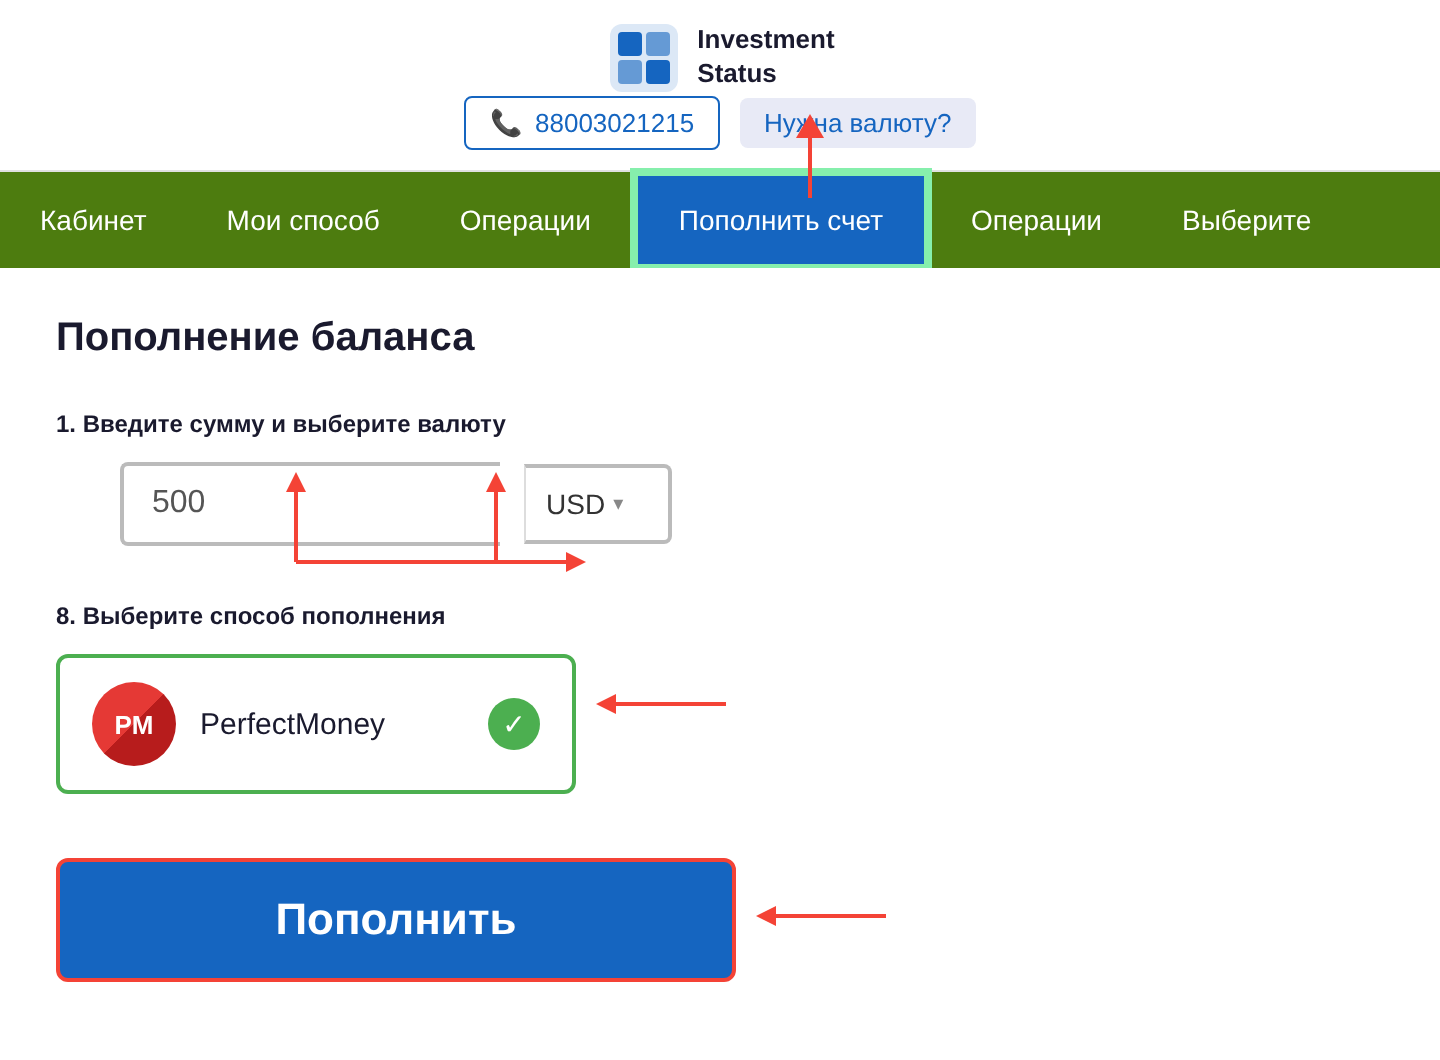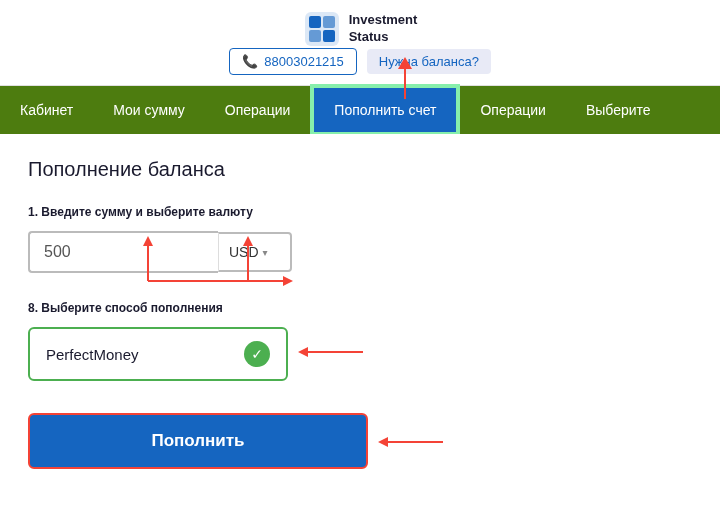--- a/index.html
+++ b/index.html
@@ -86,39 +86,40 @@
     
     .main {
       background: #fff;
       padding: 24px 28px;
       min-height: 400px;
       position: relative;
     }
 
     .page-title {
       font-size: 20px;
-      font-weight: normal;
+      font-weight: bold;
       color: #1a1a2e;
       margin-bottom: 24px;
     }
 
     .section-label {
       font-size: 12px;
       font-weight: bold;
       color: #1a1a2e;
       margin-bottom: 12px;
     }
 
     
     .amount-row {
       display: flex;
       align-items: center;
-      gap: 0;
+      gap: 12px;
       margin-bottom: 8px;
       width: 280px;
+      margin-left: 32px;
     }
     .amount-input {
       border: 2px solid #bbb;
       border-right: none;
       border-radius: 4px 0 0 4px;
       padding: 10px 14px;
       font-size: 16px;
       color: #555;
       width: 190px;
       outline: none;
@@ -189,21 +190,21 @@
     .submit-area {
       margin-top: 32px;
     }
     .submit-btn {
       background: #1565c0;
       color: #fff;
       border: 2px solid #f44336;
       border-radius: 6px;
       padding: 16px 0;
       width: 340px;
-      font-size: 17px;
+      font-size: 22px;
       font-weight: bold;
       cursor: pointer;
       text-align: center;
       display: block;
     }
 
     
     .nav-arrow-container {
       position: absolute;
       top: 57px;
@@ -246,27 +247,27 @@
       <div class="logo-text">
         <span>Investment</span><br>
         <span>Status</span>
       </div>
     </div>
     <div class="header-right">
       <button class="phone-btn">
         <span>📞</span>
         <span>88003021215</span>
       </button>
-      <button class="help-btn">Нужна баланса?</button>
+      <button class="help-btn">Нужна валюту?</button>
     </div>
   </div>
 
   <div class="nav">
     <div class="nav-item">Кабинет</div>
-    <div class="nav-item">Мои сумму</div>
+    <div class="nav-item">Мои способ</div>
     <div class="nav-item">Операции</div>
     <div class="nav-item active">Пополнить счет</div>
     <div class="nav-item">Операции</div>
     <div class="nav-item">Выберите</div>
   </div>
 
   <div class="nav-arrow-container">
     <div class="nav-arrowhead-up"></div>
     <div class="nav-arrow-line-v"></div>
   </div>
@@ -299,20 +300,23 @@
         <line x1="160" y1="50" x2="200" y2="50" stroke="#f44336" stroke-width="2"></line>
         <polygon points="195,45 205,50 195,55" fill="#f44336"></polygon>
       </svg>
     </div>
 
     
     <div class="payment-section">
       <div class="section-label">8. Выберите способ пополнения</div>
       <div style="position:relative; display:inline-block;">
         <div class="payment-option">
+          <div class="pm-logo">
+            <span>PM</span>
+          </div>
           <span class="pm-name">PerfectMoney</span>
           <div class="pm-check">✓</div>
         </div>
         
         <svg width="80" height="30" style="position:absolute; right:-85px; top:10px;">
           <line x1="70" y1="15" x2="10" y2="15" stroke="#f44336" stroke-width="2"></line>
           <polygon points="15,10 5,15 15,20" fill="#f44336"></polygon>
         </svg>
       </div>
     </div>

